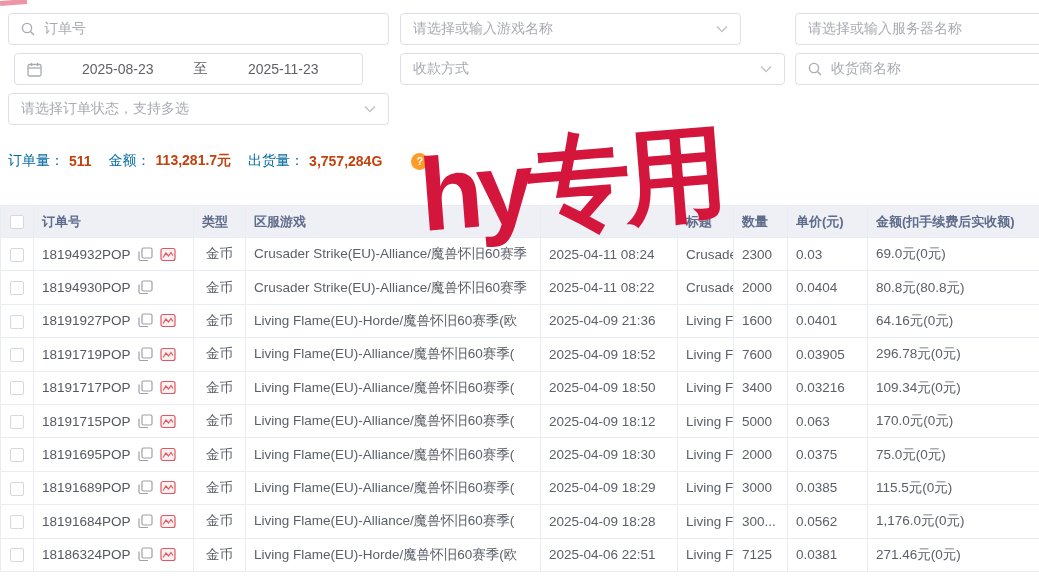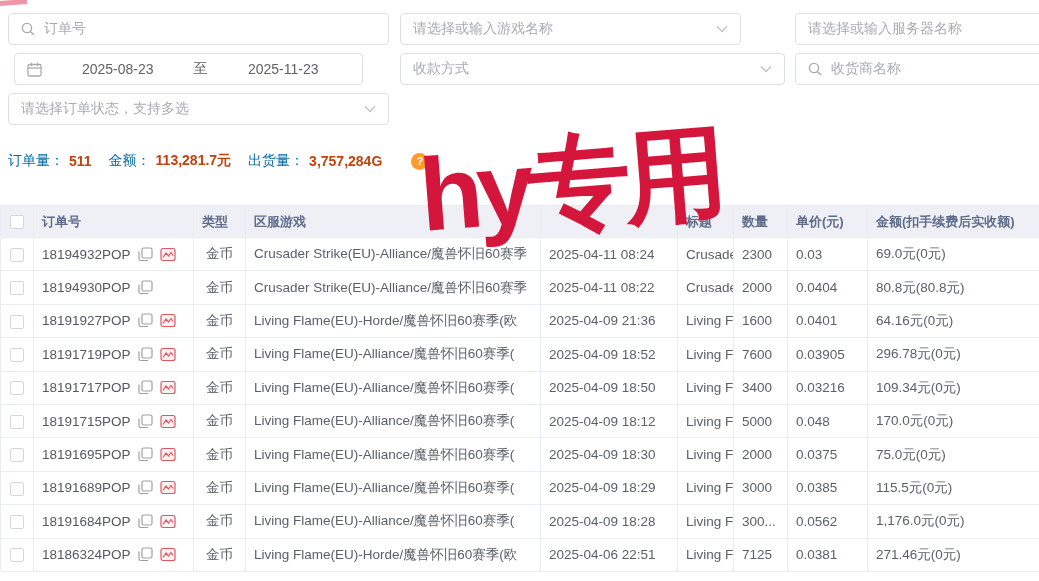--- a/index.html
+++ b/index.html
@@ -323,21 +323,21 @@
                 <polyline points="3,10.5 6,6 8.5,9 11,5.5 13,8.5" fill="none" stroke="#dd5862" stroke-width="1.2"></polyline>
               </svg>
         </span>
       </div>
     </td>
     <td class="c-type">金币</td>
     <td>Living Flame(EU)-Alliance/魔兽怀旧60赛季(</td>
     <td>2025-04-09 18:12</td>
     <td>Living Fl</td>
     <td class="num">5000</td>
-    <td class="num">0.048</td>
+    <td class="num">0.063</td>
     <td class="num">170.0元(0元)</td>
   </tr>
       <tr>
     <td class="c-check"><span class="checkbox"></span></td>
     <td>
       <div class="idwrap">
         <span class="oid">18191695POP</span>
         <span class="icon-btn">
           <svg width="15" height="15" viewBox="0 0 15 15">
                 <rect x="4" y="1" width="10" height="10" rx="1.5" fill="none" stroke="#9da0a8" stroke-width="1.2"></rect>

